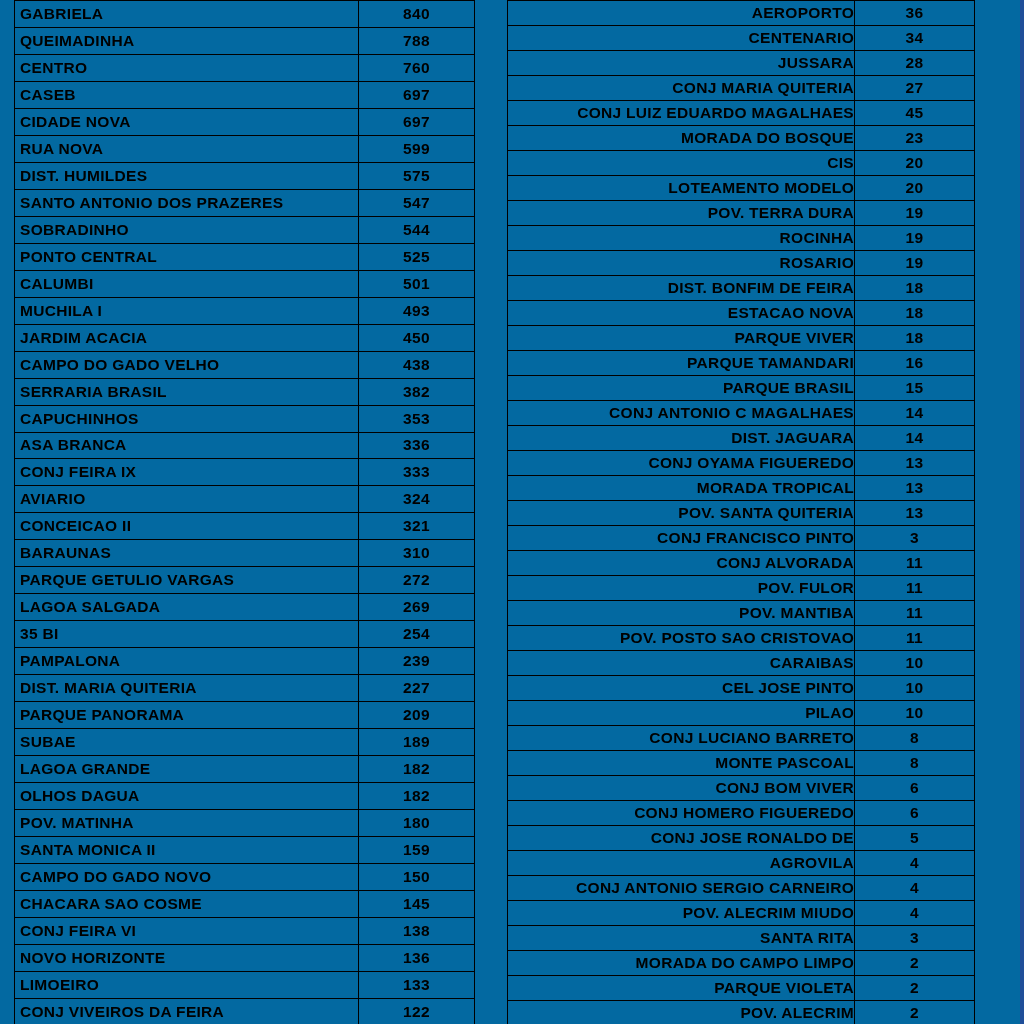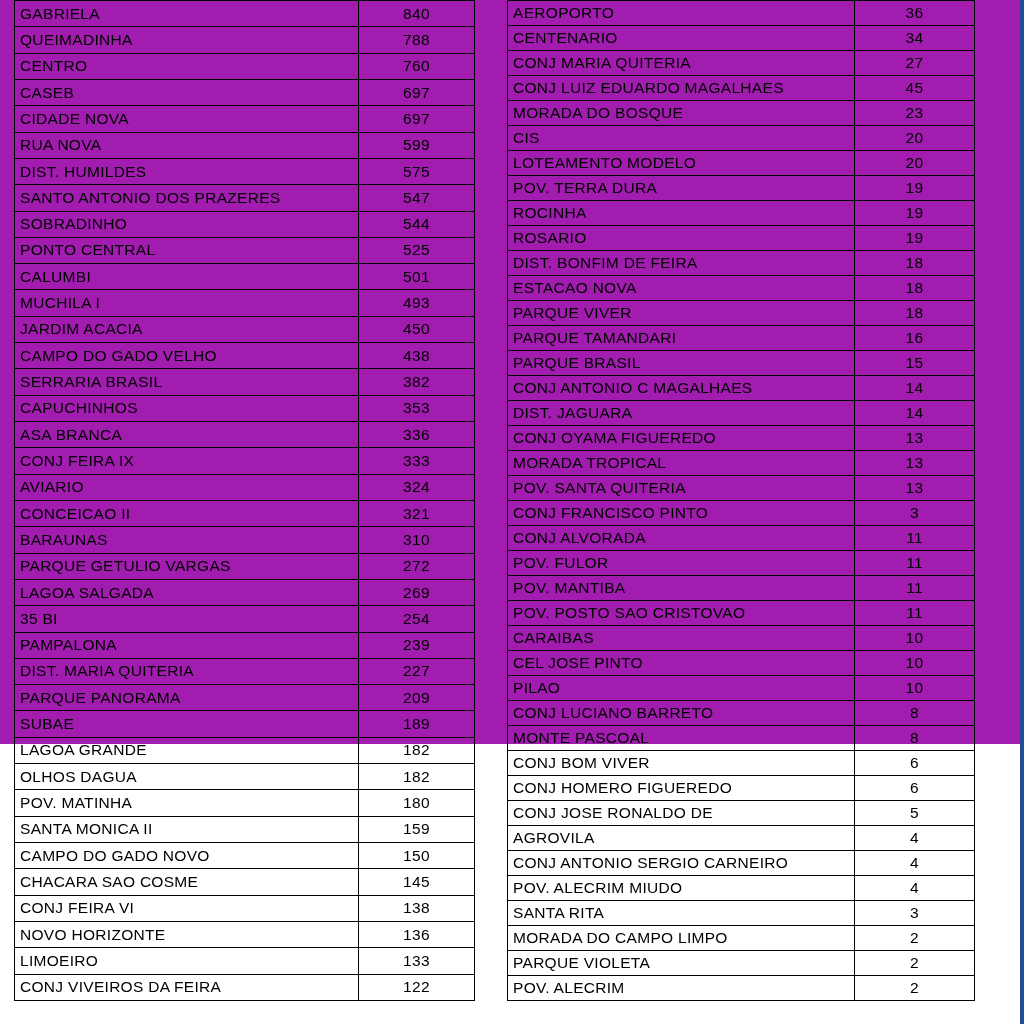--- a/index.html
+++ b/index.html
@@ -9,23 +9,24 @@
     width: 1024px;
     height: 1024px;
     overflow: hidden;
   }
   body {
     font-family: "Liberation Sans", sans-serif;
   }
   .page {
     position: relative;
     width: 1024px;
-    height: 744px;
-    background: #a21caf;
+    height: 1024px;
+    background: #0369a1;
     box-sizing: border-box;
+    font-weight: bold;
   }
   
   .right-rule {
     position: absolute;
     top: 0;
     right: 0;
     width: 4px;
     height: 1024px;
     background: #1f4e99;
   }
@@ -55,20 +56,21 @@
   table.data td.name {
     width: 344px;
   }
   table.data td.value {
     width: 116px;
     text-align: center;
     padding: 0;
   }
   table.data.right td.name {
     width: 347px;
+    text-align: right;
   }
   table.data.right td.value {
     width: 120px;
     margin-top: 16px;
   }
 </style>
 </head>
 <body>
 
 <div class="page">
@@ -238,20 +240,24 @@
       <tbody>
           <tr>
             <td class="name">AEROPORTO</td>
             <td class="value">36</td>
           </tr>
           <tr>
             <td class="name">CENTENARIO</td>
             <td class="value">34</td>
           </tr>
           <tr>
+            <td class="name">JUSSARA</td>
+            <td class="value">28</td>
+          </tr>
+          <tr>
             <td class="name">CONJ MARIA QUITERIA</td>
             <td class="value">27</td>
           </tr>
           <tr>
             <td class="name">CONJ LUIZ EDUARDO MAGALHAES</td>
             <td class="value">45</td>
           </tr>
           <tr>
             <td class="name">MORADA DO BOSQUE</td>
             <td class="value">23</td>

